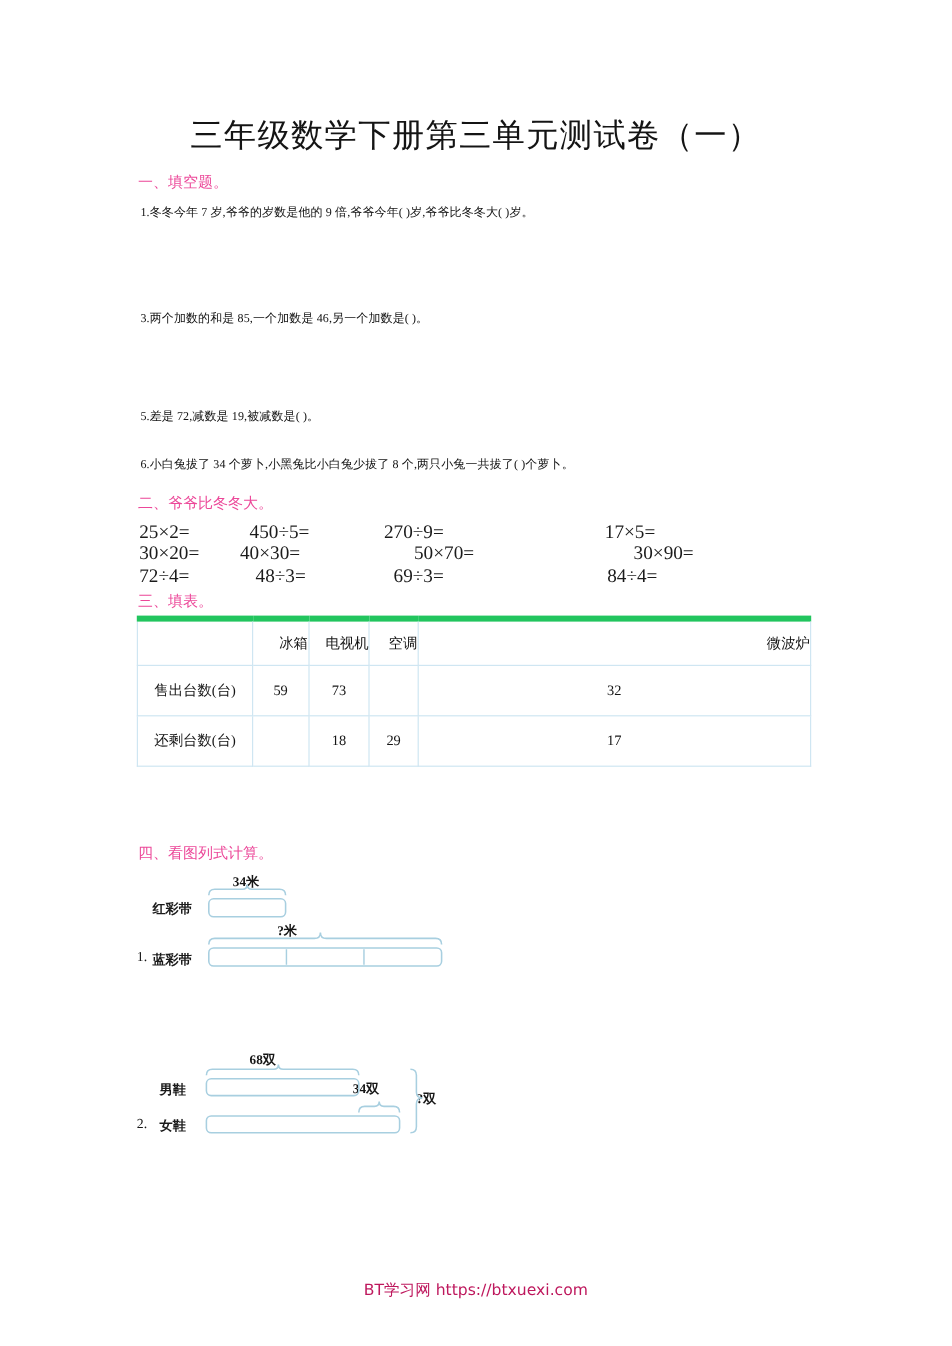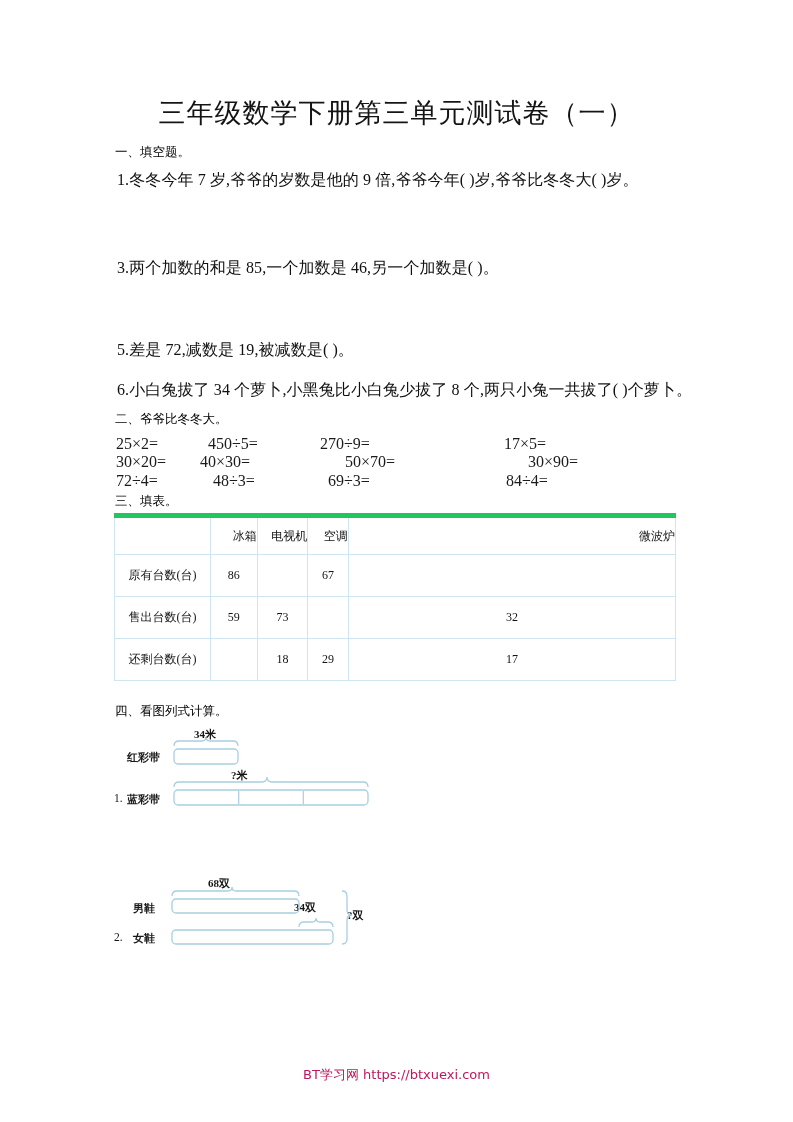--- a/index.html
+++ b/index.html
@@ -31,26 +31,26 @@
     font-size: 27px;
     letter-spacing: 1px;
     color: #141414;
     white-space: nowrap;
   }
 
   
   .sec-head {
     position: absolute;
     font-size: 12.5px;
-    color: #000000;
+    color: #ec4899;
     white-space: nowrap;
   }
   .q-line {
     position: absolute;
-    font-size: 16px;
+    font-size: 10px;
     color: #111;
     white-space: nowrap;
     letter-spacing: 0.1px;
   }
   .blank-box {
     display: inline-block;
     width: 14px;
     height: 14px;
     border: 1px solid #9ecbe6;
     background: #fdfeff;
@@ -169,27 +169,20 @@
   <div class="sec-head" style="left:115px; top:493px;">三、填表。</div>
 
   <table class="tbl">
     <tbody>
         <tr>
       <td class="c0 hdr"></td>
       <td class="c1 hdr">冰箱</td>
       <td class="c2 hdr">电视机</td>
       <td class="c3 hdr">空调</td>
       <td class="c4 hdr">微波炉</td>
-    </tr>
-    <tr>
-      <td class="c0">原有台数(台)</td>
-      <td class="c1">86</td>
-      <td class="c2"></td>
-      <td class="c3">67</td>
-      <td class="c4"></td>
     </tr>
     <tr>
       <td class="c0">售出台数(台)</td>
       <td class="c1">59</td>
       <td class="c2">73</td>
       <td class="c3"></td>
       <td class="c4">32</td>
     </tr>
     <tr>
       <td class="c0">还剩台数(台)</td>

